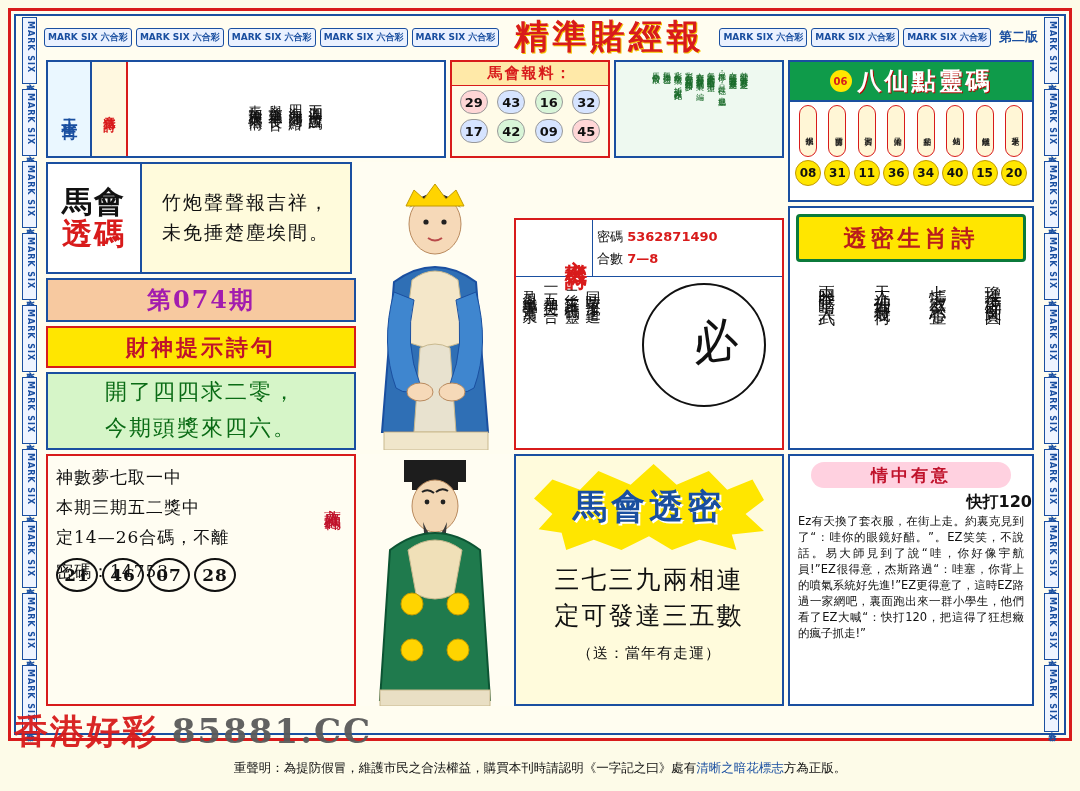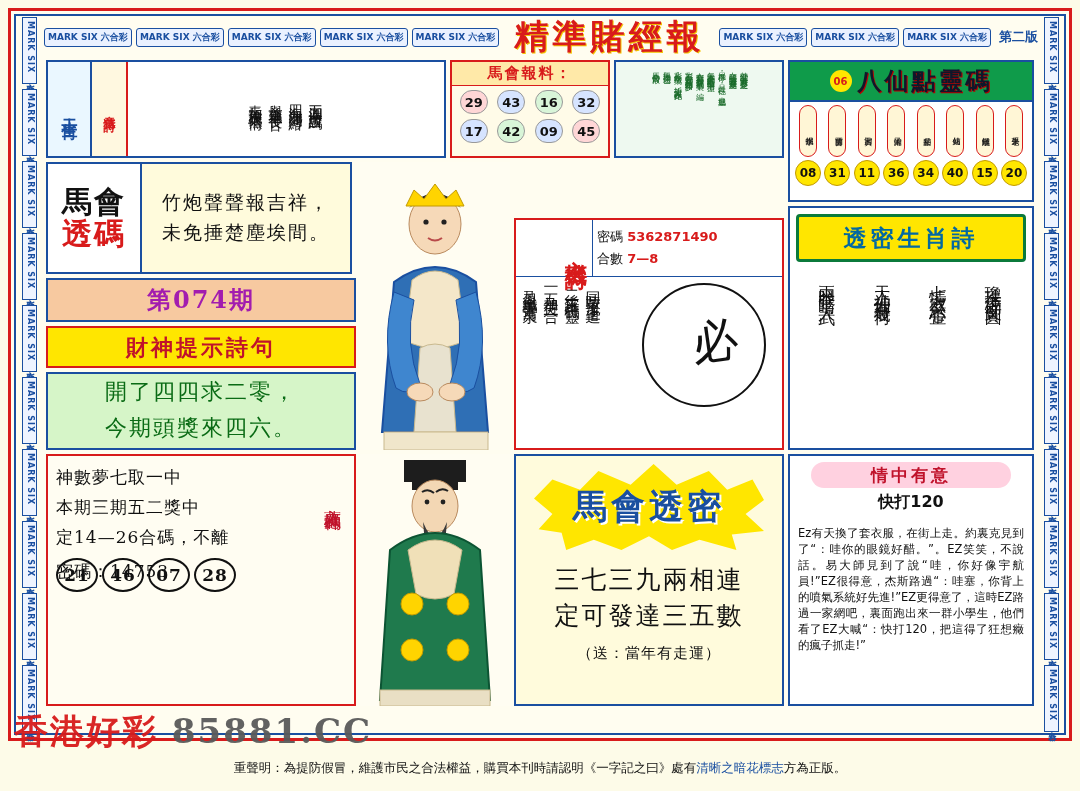--- a/index.html
+++ b/index.html
@@ -120,21 +120,21 @@
     writing-mode:vertical-rl;font-size:8px;color:#1a6b2a;letter-spacing:1px;line-height:10px;
   }
 
   
   #b-baxian{left:742px;top:0;width:246px;height:142px;background:#fff;}
   .baxian-head{
     height:38px;background:#0f9b4a;display:flex;align-items:center;justify-content:center;gap:6px;
     border-bottom:2px solid #1a4fa0;
   }
   .baxian-title{
-    font-size:24px;font-weight:bold;color:#0f172a;letter-spacing:3px;
+    font-size:24px;font-weight:bold;color:#ffffff;letter-spacing:3px;
     font-family:Liberation Serif, serif;text-shadow:1px 1px 0 #b00;
   }
   .baxian-badge{
     width:22px;height:22px;border-radius:50%;background:#ffe600;color:#d81b1b;
     font-size:10px;font-weight:bold;display:flex;align-items:center;justify-content:center;
   }
   .baxian-grid{display:flex;justify-content:space-between;padding:3px 4px;}
   .bx-col{display:flex;flex-direction:column;align-items:center;gap:3px;width:28px;}
   .bx-name{
     writing-mode:vertical-rl;font-size:8px;color:#111;height:50px;letter-spacing:0px;
@@ -218,21 +218,21 @@
     font-family:"DejaVu Serif",serif;background:#fff;
   }
 
   
   #b-toumi{left:742px;top:146px;width:246px;height:244px;background:#fff;}
   .tm-banner{
     margin:6px;height:42px;background:#ffe600;border:3px solid #0b7a3b;border-radius:4px;
     display:flex;align-items:center;justify-content:center;
   }
   .tm-banner span{
-    font-size:23px;font-weight:bold;color:#0369a1;letter-spacing:4px;
+    font-size:23px;font-weight:bold;color:#b91c1c;letter-spacing:4px;
     font-family:"DejaVu Serif",serif;
   }
   .tm-lines{
     display:flex;flex-direction:row-reverse;justify-content:space-around;padding:4px 10px 6px;
   }
   .tm-lines span{
     writing-mode:vertical-rl;font-size:17px;color:#111;letter-spacing:4px;height:168px;
     font-family:"DejaVu Serif",serif;
   }
 
@@ -283,21 +283,21 @@
 
   
   #b-story{left:742px;top:394px;width:246px;height:252px;background:#fff;}
   .story-head{
     margin:6px auto 4px;width:200px;height:26px;background:#ffd1e0;border-radius:13px;
     display:flex;align-items:center;justify-content:center;
     font-size:17px;font-weight:bold;color:#c0122b;letter-spacing:3px;
     font-family:"DejaVu Serif",serif;
   }
   .story-sub{
-    text-align:center;font-size:16px;font-weight:bold;color:#111;margin-bottom:12px;
+    text-align:right;font-size:16px;font-weight:bold;color:#111;margin-bottom:0;
   }
   .story-body{
     padding:0 8px;font-size:11.5px;line-height:16px;color:#111;text-align:justify;
   }
 
   
   .footer-note{
     position:absolute;left:20px;right:20px;bottom:14px;
     text-align:center;font-size:12.5px;color:#111;letter-spacing:0px;
   }

